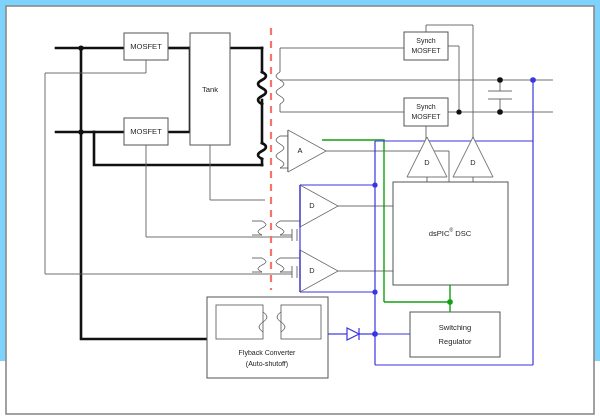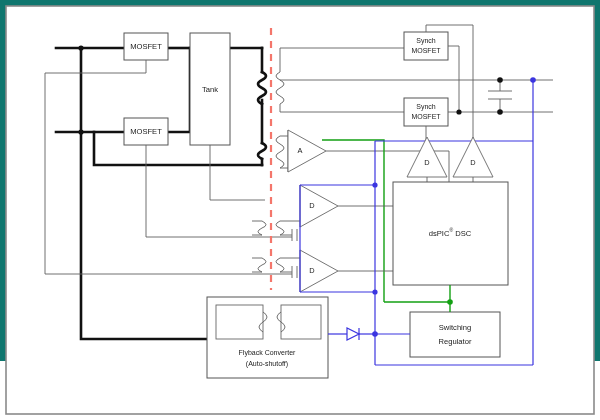--- a/index.html
+++ b/index.html
@@ -10,21 +10,21 @@
   body {
     width: 600px;
     height: 420px;
     font-family: "Liberation Sans", sans-serif;
     overflow: hidden;
   }
   #diagram-root {
     position: relative;
     width: 600px;
     height: 361px;
-    background: #0f766e;
+    background: #7dd3fc;
   }
   svg#circuit {
     display: block;
     width: 600px;
     height: 420px;
   }
   .blk-label {
     font-family: "Liberation Sans", sans-serif;
     font-size: 7.6px;
     fill: #1a1a1a;

